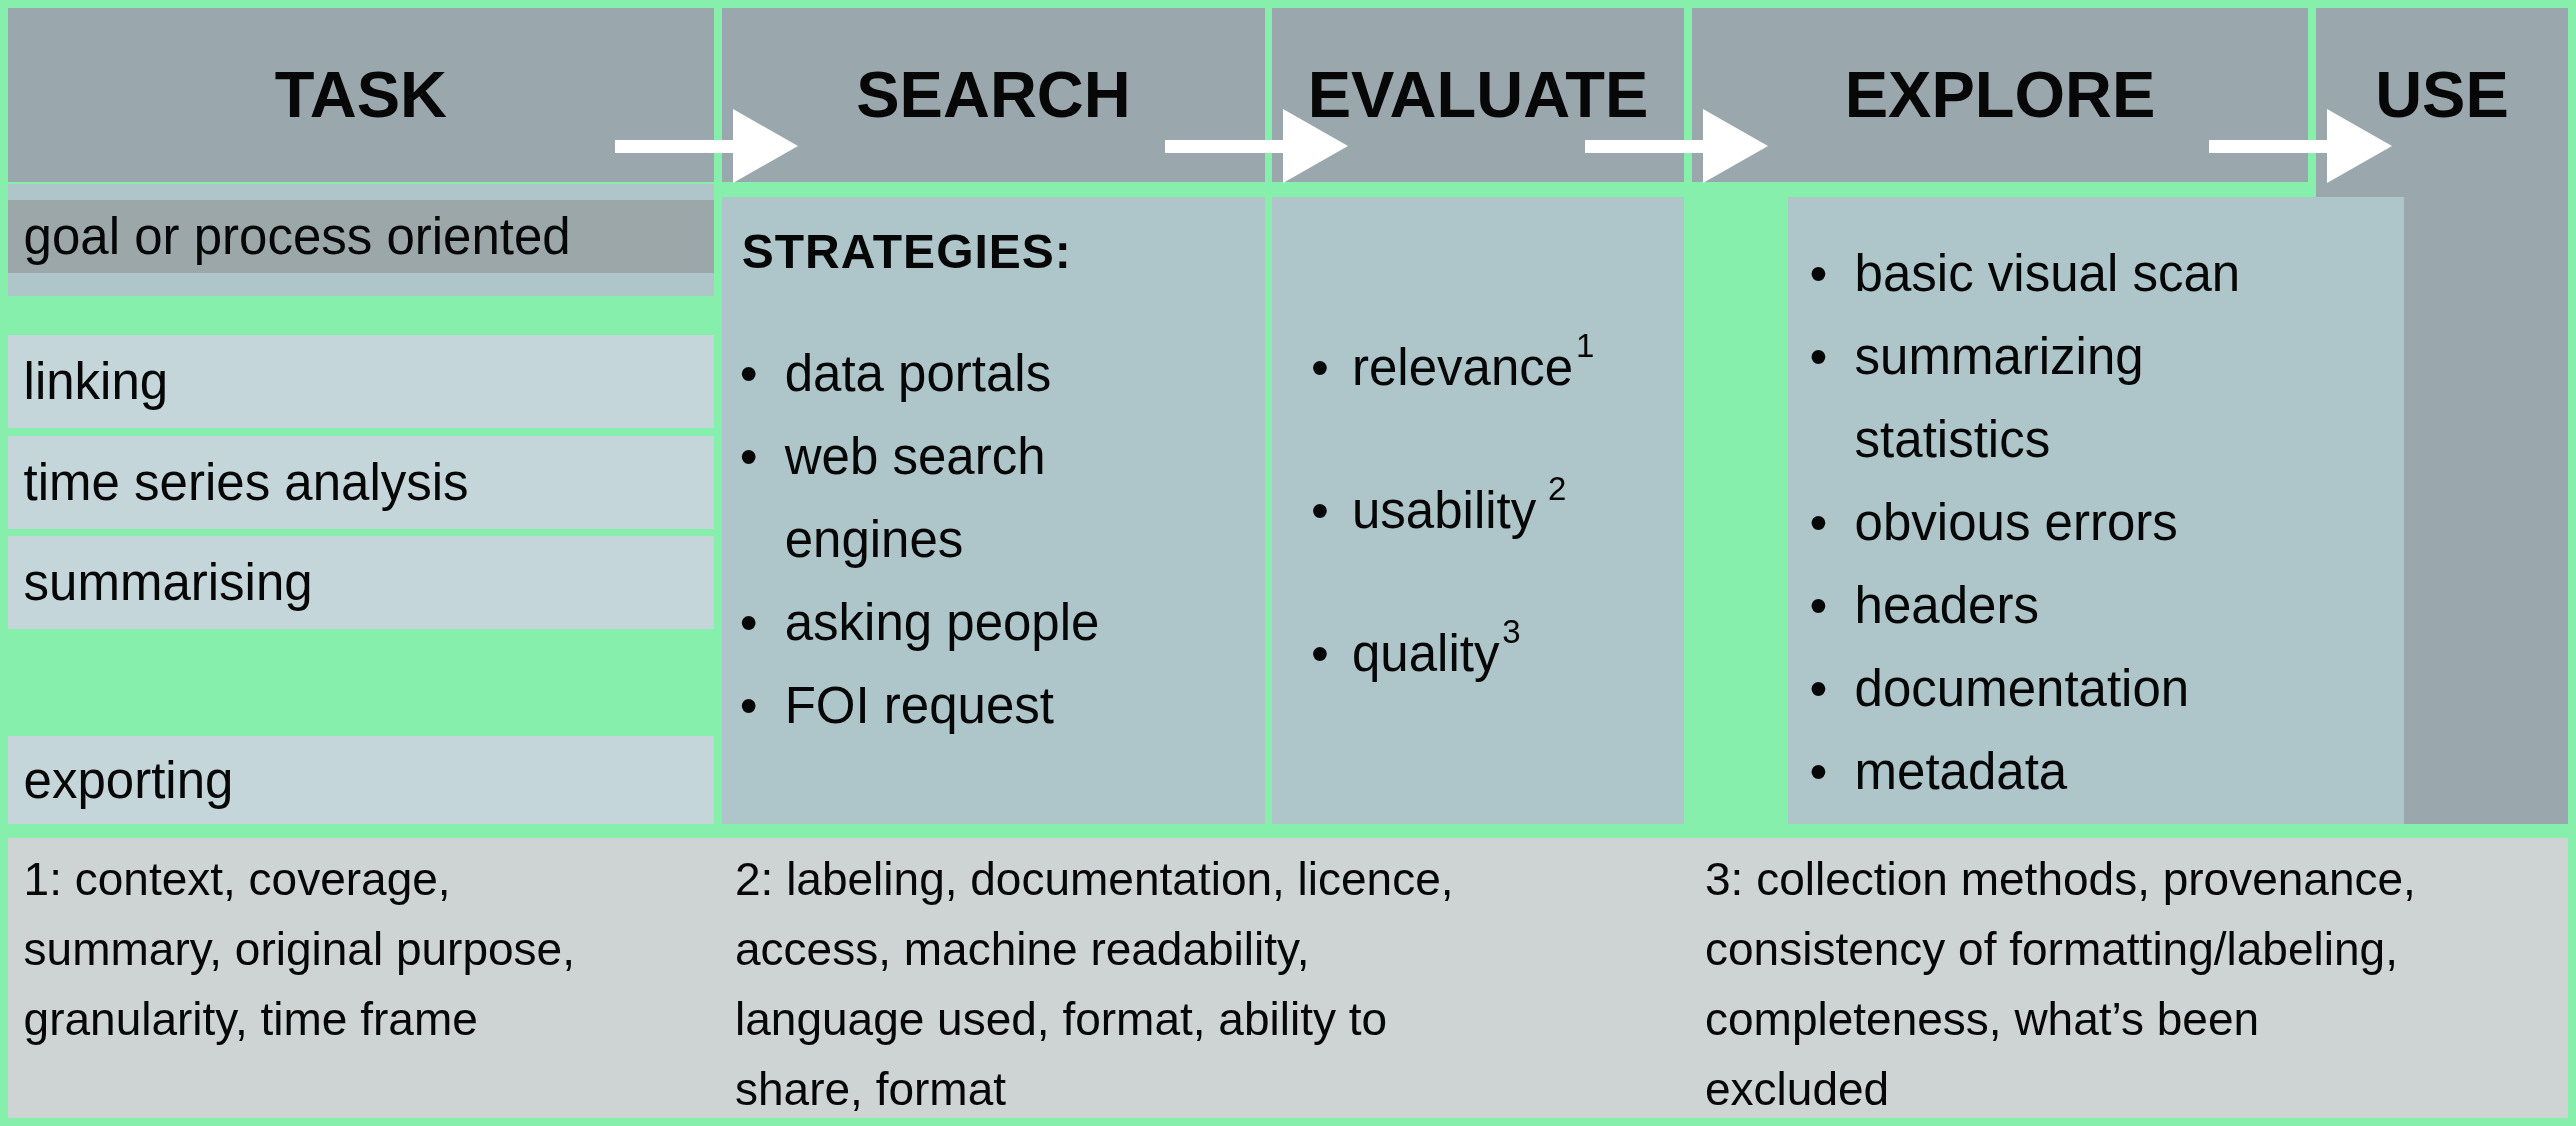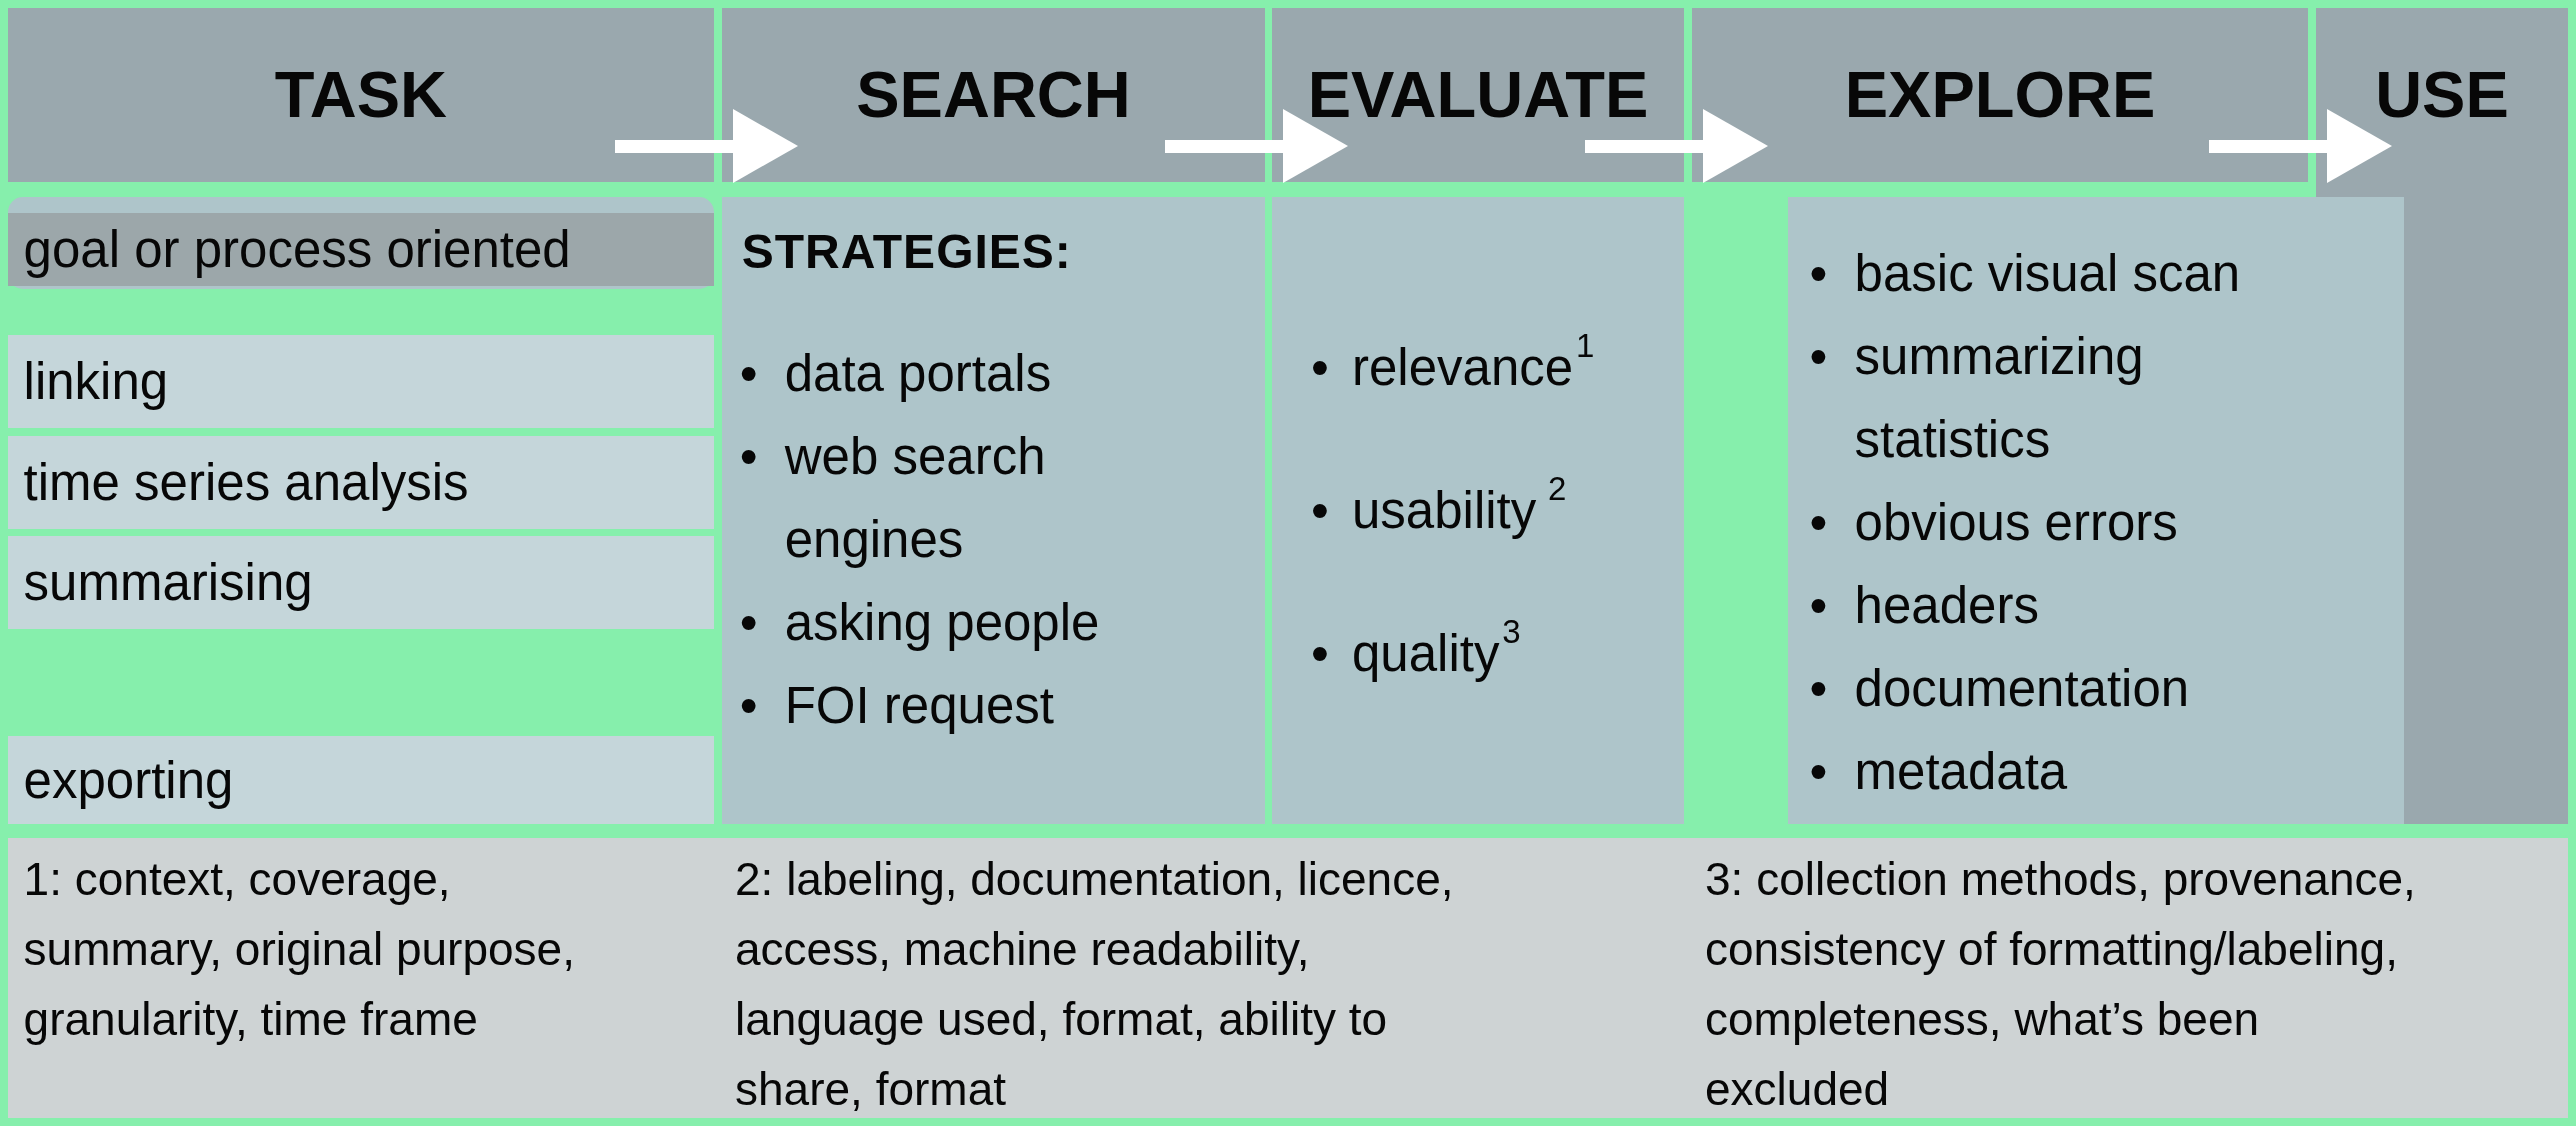--- a/index.html
+++ b/index.html
@@ -29,21 +29,21 @@
   .arrow .shaft{position:absolute;left:0;top:31px;width:118px;height:12.8px;background:#ffffff;}
   .arrow .head{position:absolute;left:118px;top:0;width:0;height:0;
                border-top:37px solid transparent;border-bottom:37px solid transparent;
                border-left:65px solid #ffffff;}
   .a1{left:615px;} .a2{left:1165px;} .a3{left:1585px;} .a4{left:2209px;}
 
   
   .trow{position:absolute;left:7.9px;width:706px;background:var(--taskblue);
         display:flex;align-items:center;box-sizing:border-box;padding-left:15.7px;
         font-size:51px;}
-  .trow1{top:197px;height:92px;background:var(--bodyblue);padding:0;display:block;border-radius:15px;}
+  .trow1{top:184px;height:112px;background:var(--bodyblue);padding:0;display:block;}
   .trow1 .hl{margin-top:15.7px;height:73px;background:var(--hl);
              display:flex;align-items:center;box-sizing:border-box;padding-left:15.7px;}
   .trow2{top:335px;height:93px;}
   .trow3{top:436px;height:93px;}
   .trow4{top:536px;height:93px;}
   .trow5{top:636px;height:93px;}
   .trow6{top:736px;height:88px;}
 
   
   .bodycell{position:absolute;top:197px;height:627px;background:var(--bodyblue);box-sizing:border-box;}

